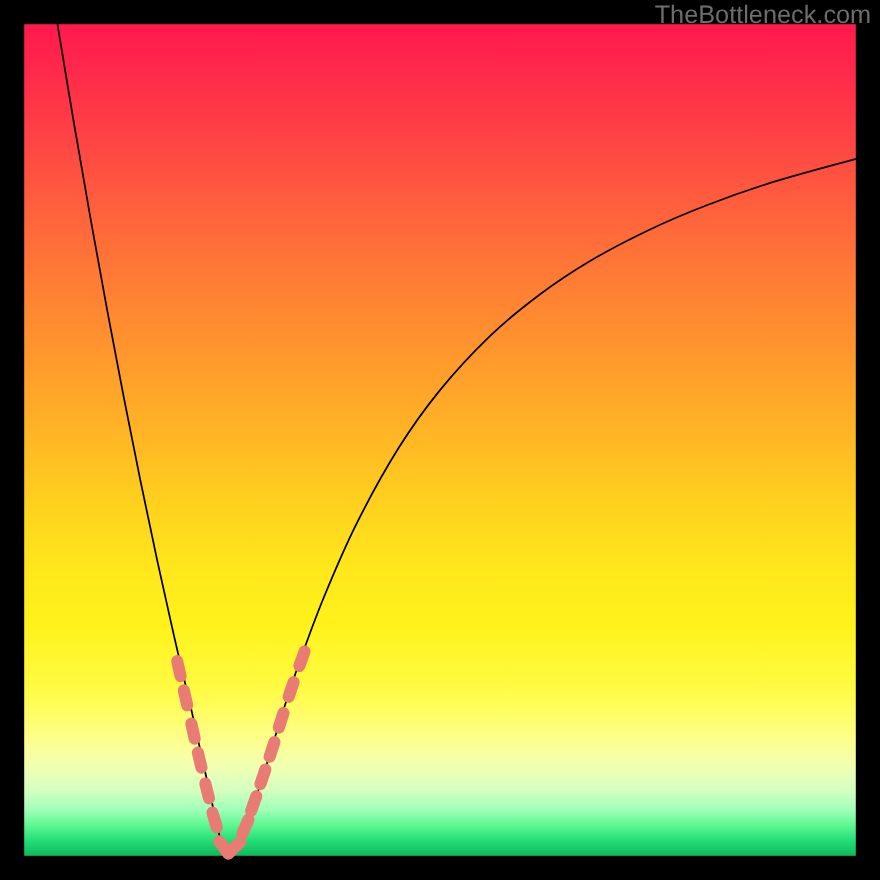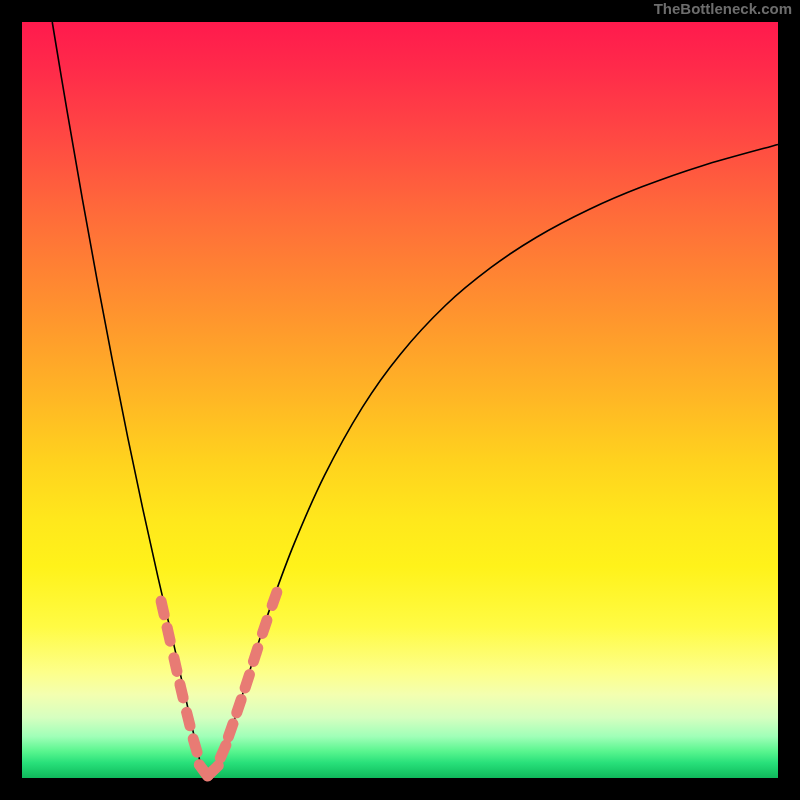--- a/index.html
+++ b/index.html
@@ -45,22 +45,22 @@
       #28e07a 98%,
       #18c967 99.2%,
       #10b85c 100%
     );
   }
   .watermark {
     position: absolute;
     top: 0px;
     right: 8px;
     color: #6d6d6d;
-    font-size: 15px;
-    font-weight: 700;
+    font-size: 23px;
+    font-weight: 400;
     letter-spacing: 0px;
     font-family: Arial, sans-serif;
     z-index: 10;
   }
   svg.curve {
     position: absolute;
     top: 0;
     left: 0;
     width: 756px;
     height: 756px;

